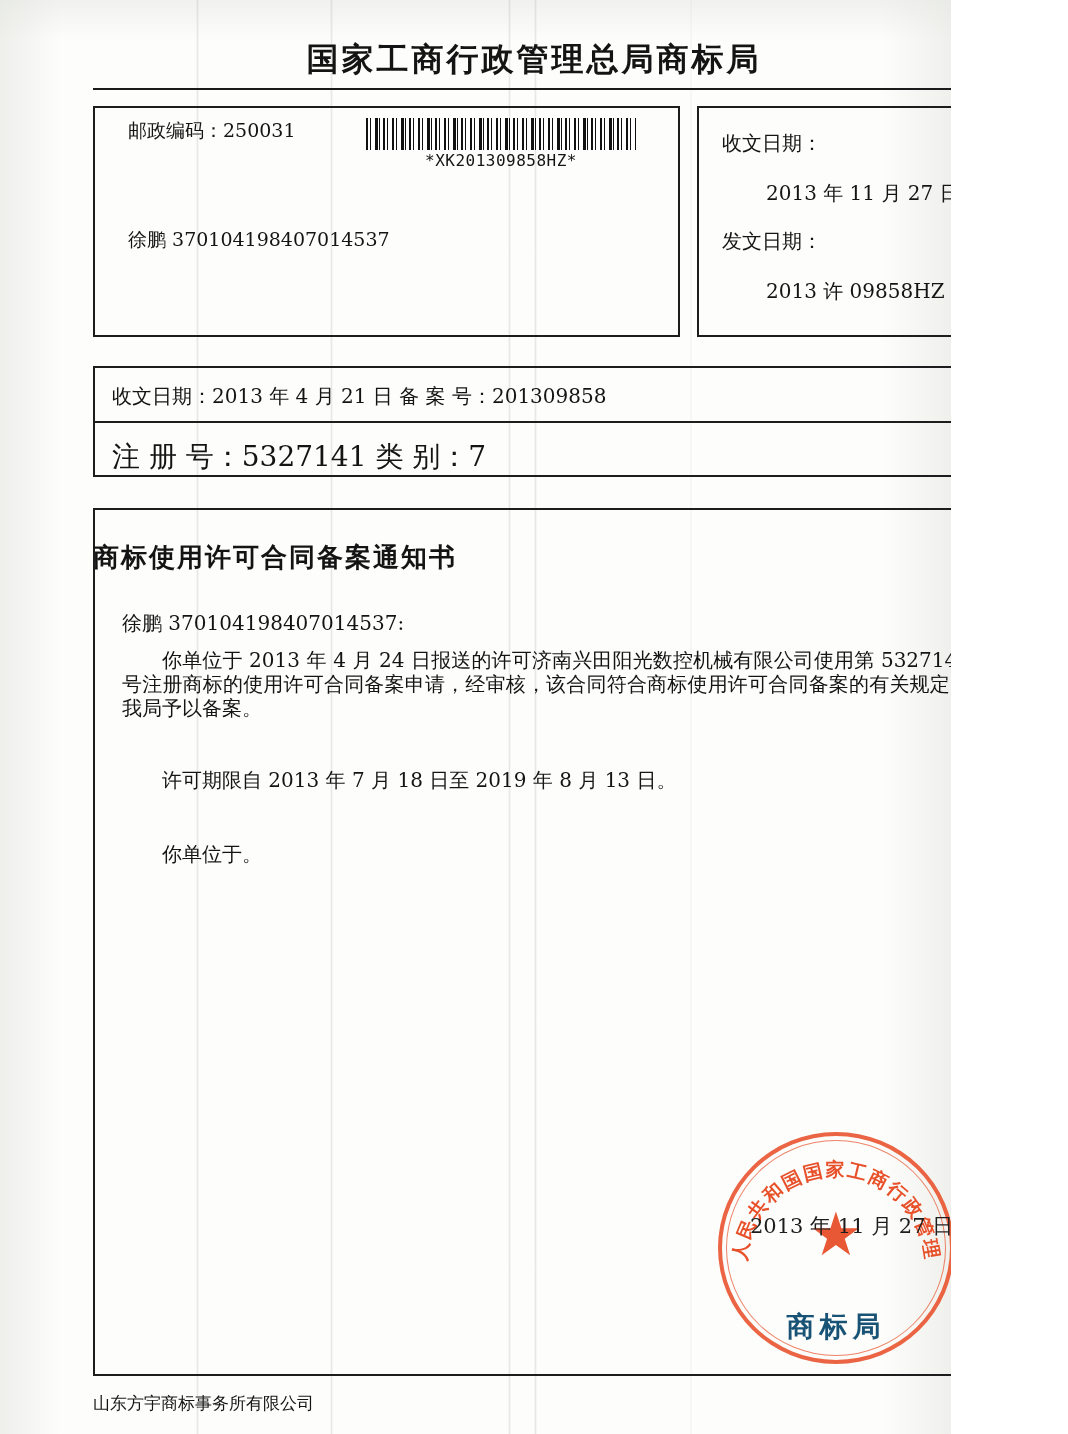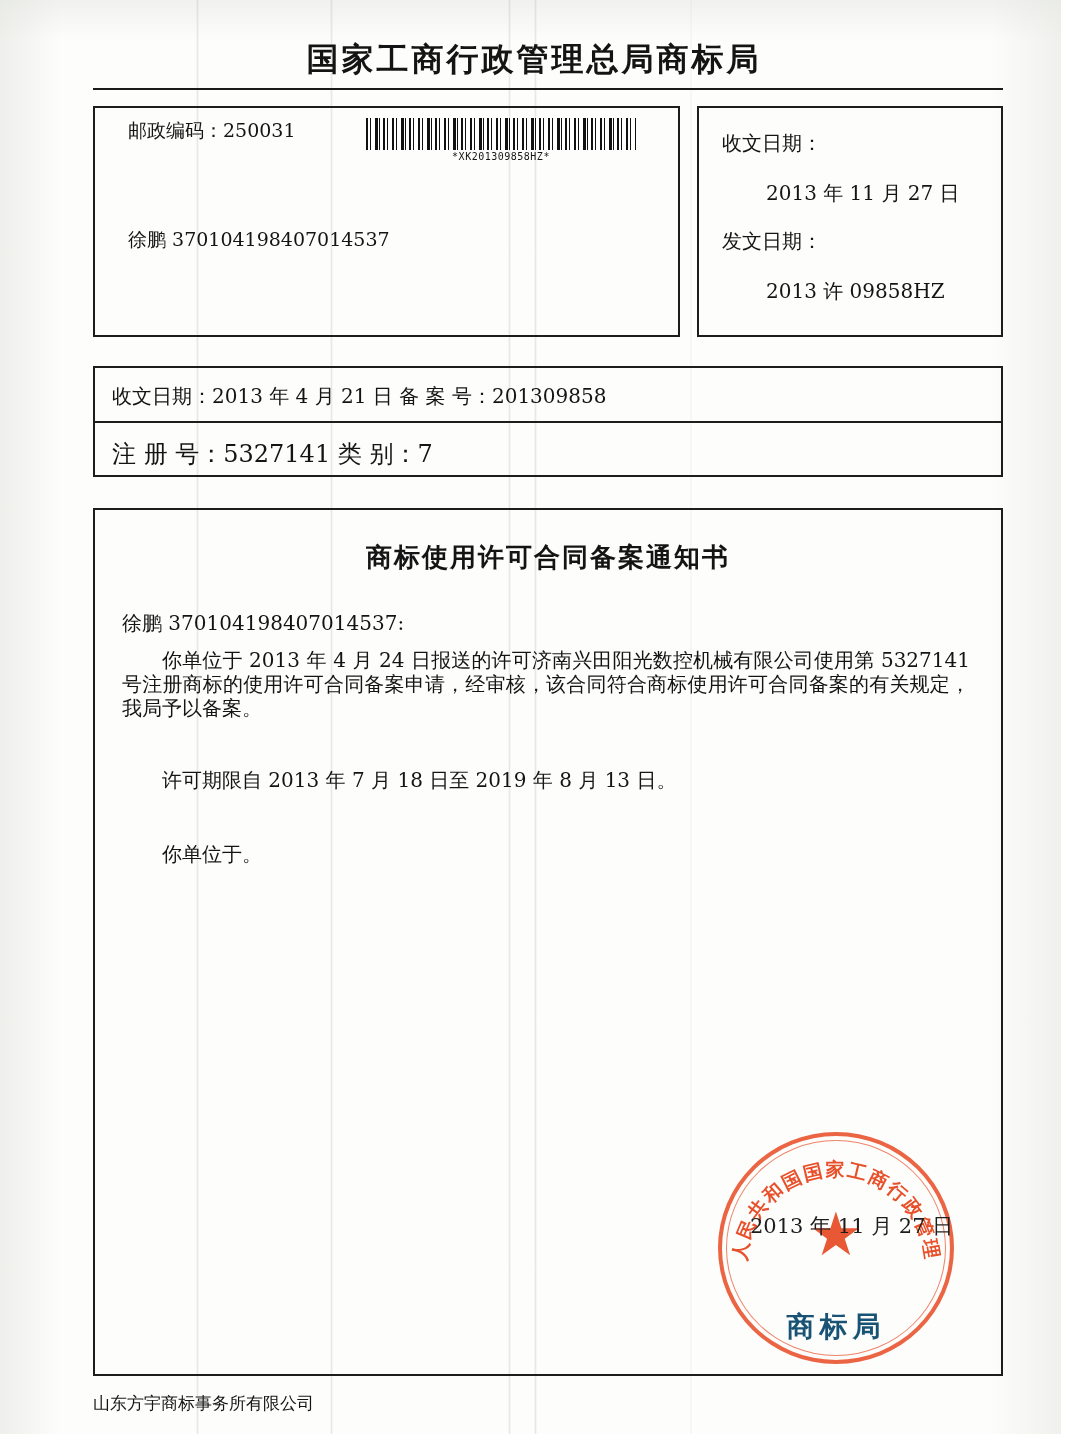--- a/index.html
+++ b/index.html
@@ -6,21 +6,21 @@
     margin: 0;
     padding: 0;
     background: #ffffff;
   }
   body {
     font-family: "DejaVu Serif", "Liberation Serif", serif;
     color: #141414;
   }
   #page {
     position: relative;
-    width: 1061px;
+    width: 951px;
     height: 1434px;
     background: #fdfdfb;
     overflow: hidden;
   }
   
   .paper-tint {
     position: absolute;
     inset: 0;
     background:
       linear-gradient(90deg, rgba(226,228,222,0.55) 0px, rgba(255,255,255,0) 60px),
@@ -125,39 +125,39 @@
     background-image: repeating-linear-gradient(90deg,
       #111 0px, #111 2px, #fff 2px, #fff 4px,
       #111 4px, #111 5px, #fff 5px, #fff 9px,
       #111 9px, #111 12px, #fff 12px, #fff 13px,
       #111 13px, #111 14px, #fff 14px, #fff 17px,
       #111 17px, #111 19px, #fff 19px, #fff 21px,
       #111 21px, #111 22px, #fff 22px, #fff 26px);
   }
   #barcode-text {
     font-family: "DejaVu Sans Mono", "Liberation Mono", monospace;
-    font-size: 10px;
+    font-size: 16px;
     letter-spacing: 0.5px;
     margin-top: 1px;
   }
 
   #issue-date-label { left: 722px; top: 130px; font-size: 20px; }
   #issue-date-value { left: 766px; top: 180px; font-size: 20px; }
   #doc-no-label { left: 722px; top: 228px; font-size: 20px; }
   #doc-no-value { left: 766px; top: 278px; font-size: 20px; }
 
   #recv-line { left: 112px; top: 383px; font-size: 20px; }
-  #reg-line { left: 112px; top: 438px; font-size: 24px; }
+  #reg-line { left: 112px; top: 438px; font-size: 28px; }
 
   #notice-title {
     position: absolute;
     left: 93px;
     top: 540px;
     width: 910px;
-    text-align: center;
+    text-align: left;
     font-size: 26px;
     font-weight: bold;
     letter-spacing: 2px;
   }
   #salutation {
     position: absolute;
     left: 122px;
     top: 610px;
     font-size: 20px;
   }

